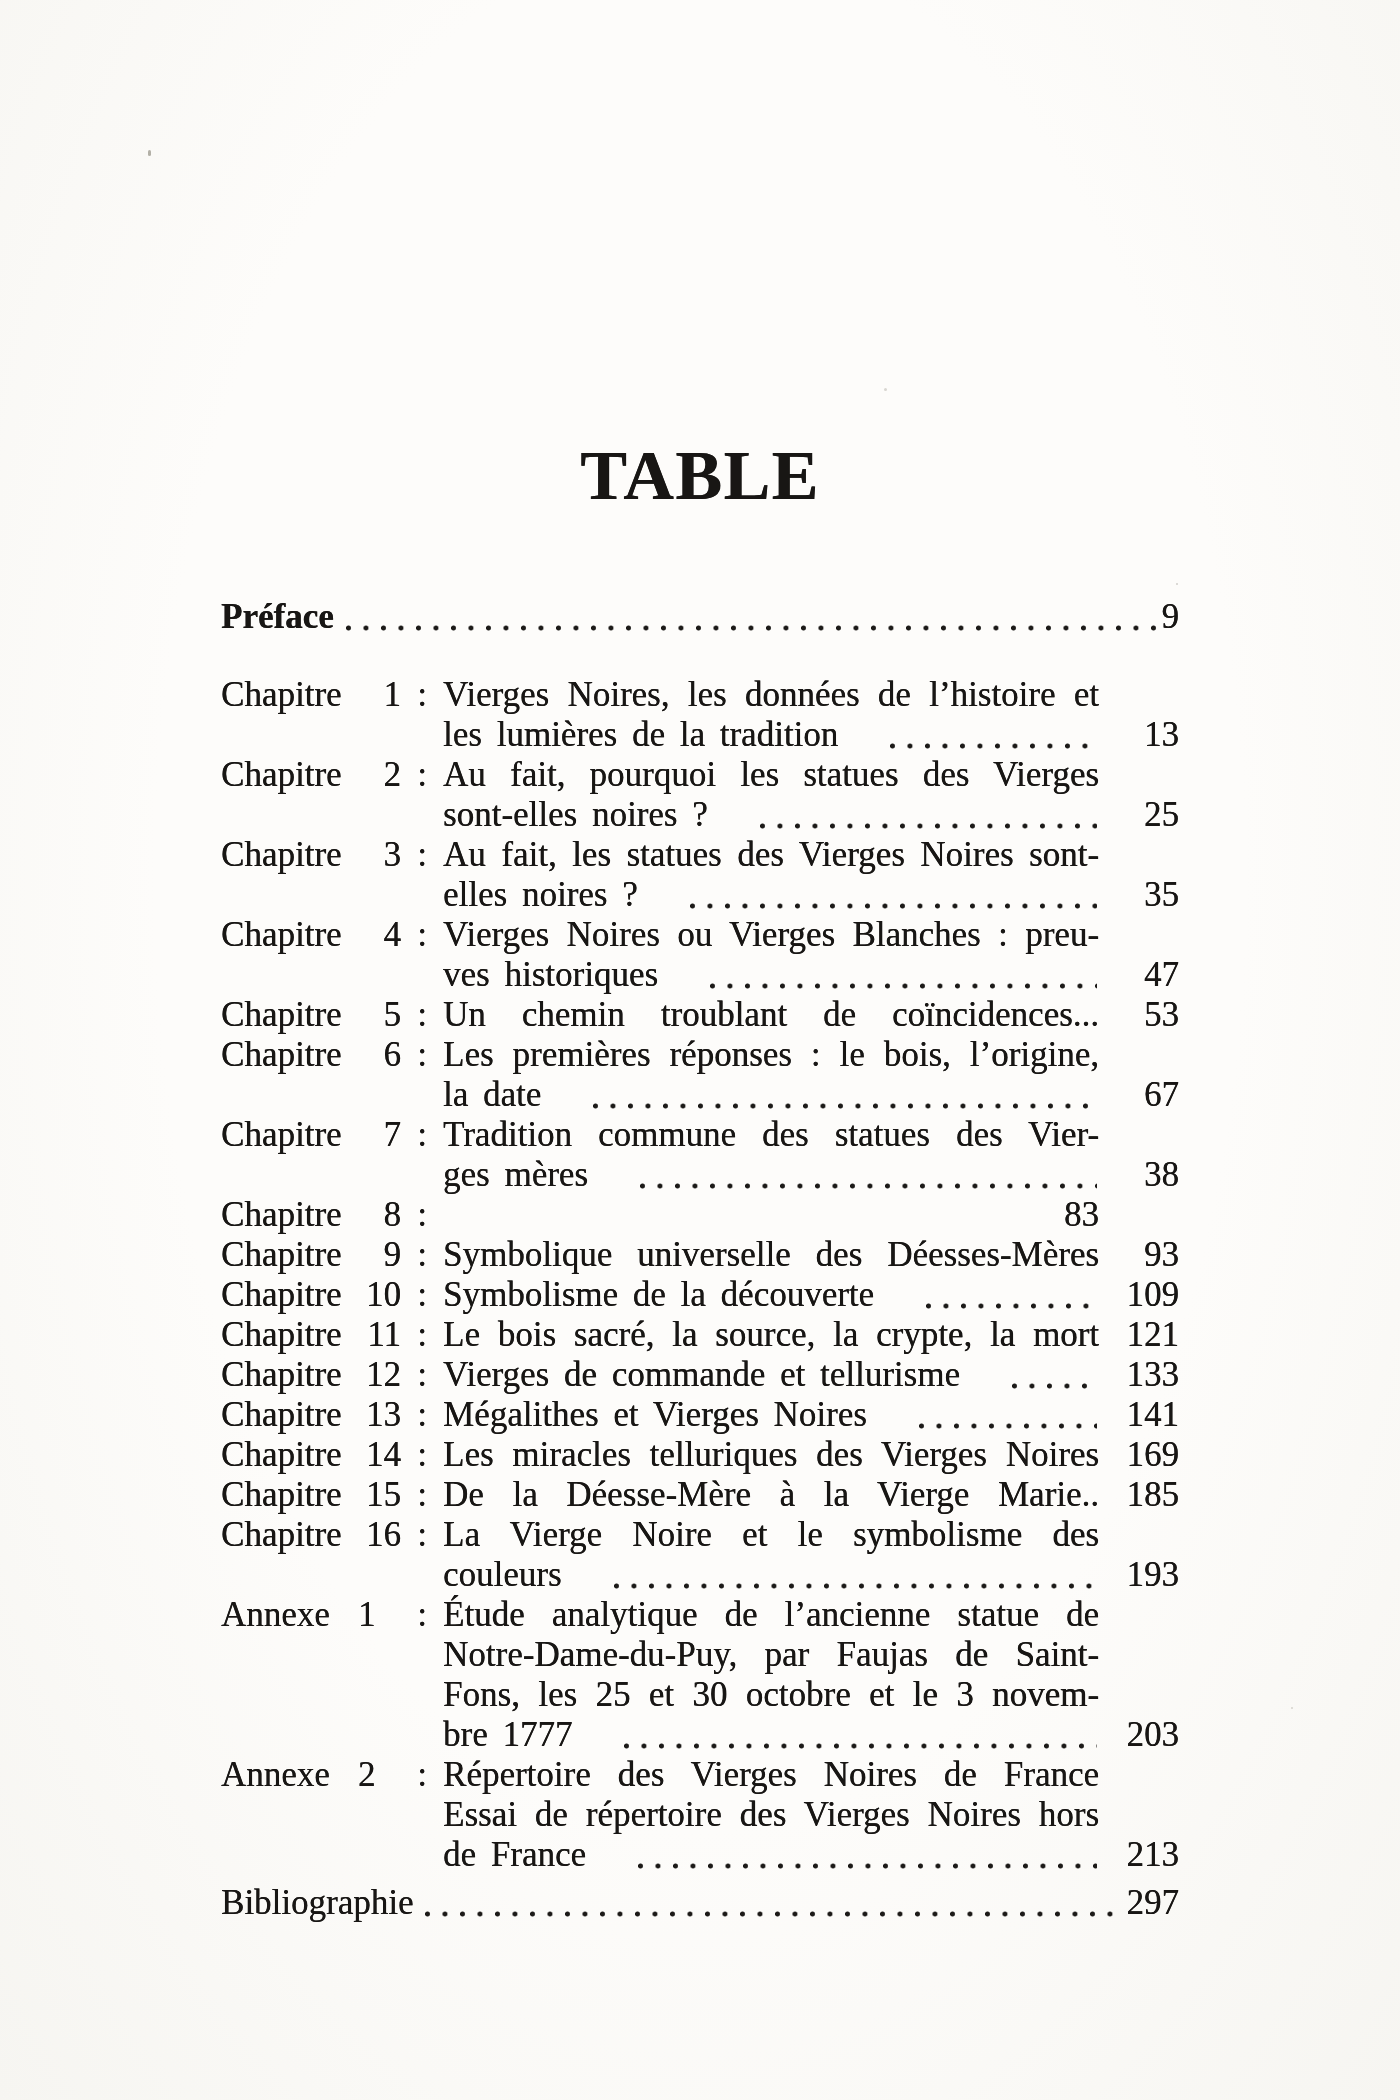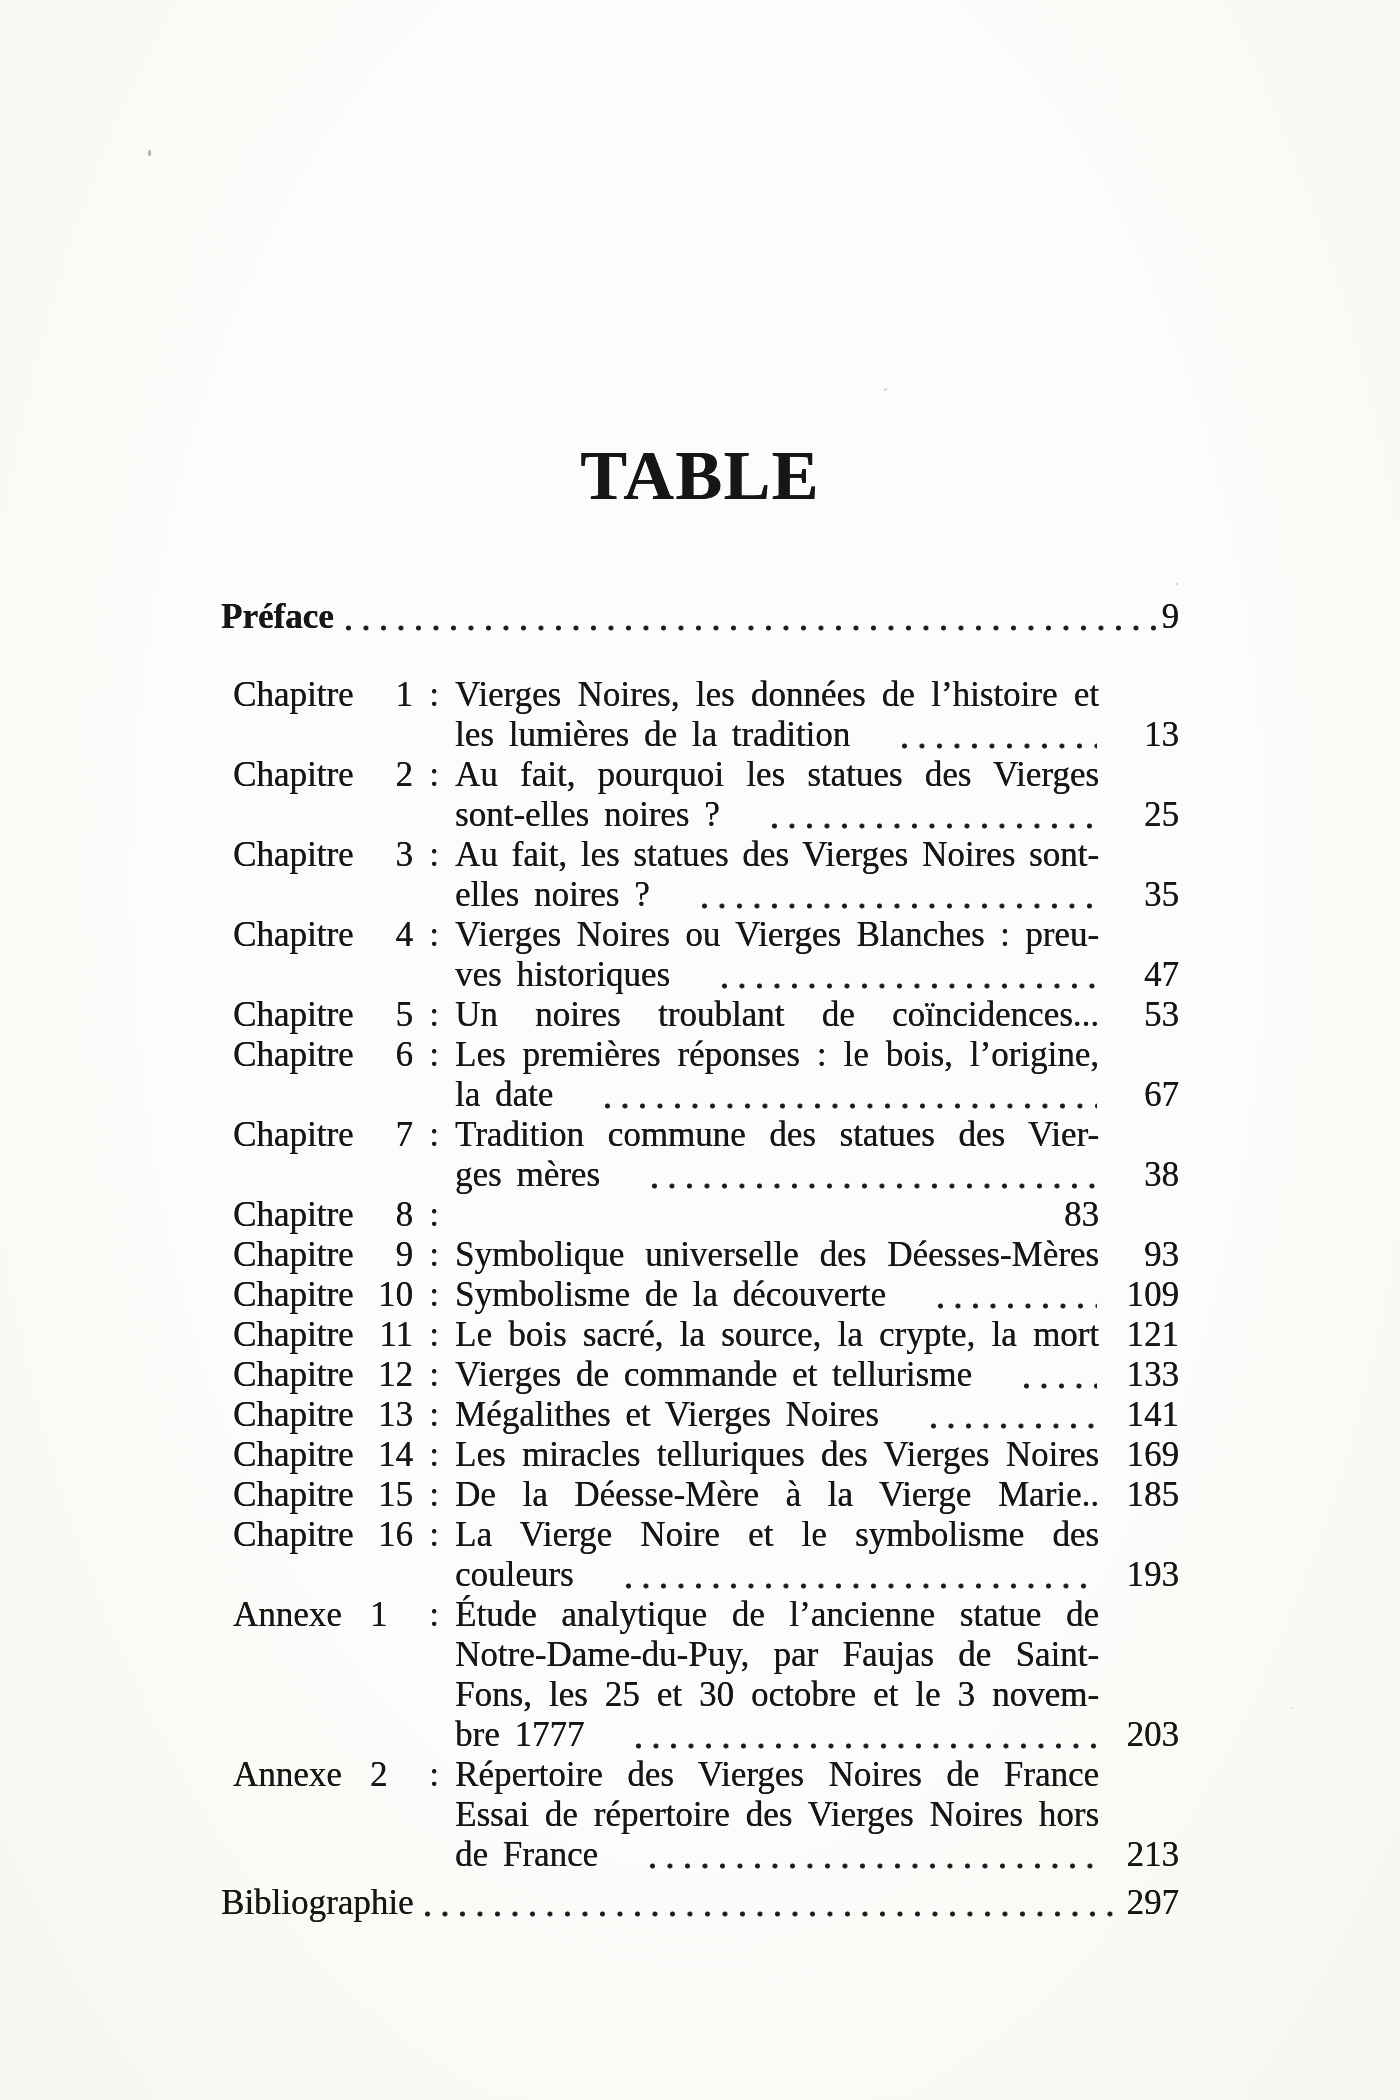--- a/index.html
+++ b/index.html
@@ -15,21 +15,21 @@
   .title{
     position:absolute;left:221px;top:436px;width:958px;
     text-align:center;font-size:70px;font-weight:bold;letter-spacing:1.5px;
     text-shadow:0.4px 0 0 currentColor;
   }
   .toc{
     position:absolute;left:221px;top:597px;width:958px;
     font-size:35px;line-height:40px;
     text-shadow:0.3px 0 0 currentColor;
   }
-  .row.grid{display:grid;grid-template-columns:135px 45px 42px 1fr 80px;margin-left:12px;}
+  .row.grid{display:grid;grid-template-columns:135px 45px 42px 1fr 80px;}
   .row.flexrow{display:flex;}
   .c-label{white-space:nowrap;}
   .c-num{text-align:right;}
   .row.annexe .c-num{text-align:left;padding-left:2px;}
   .c-colon{text-align:center;}
   .c-text{min-width:0;}
   .c-text.justify{text-align:justify;text-align-last:justify;}
   .c-text.flex{display:flex;gap:40px;}
   .c-text.flex .t{white-space:nowrap;word-spacing:6px;}
   .c-page{text-align:right;white-space:nowrap;}
@@ -132,21 +132,21 @@
           <div class="c-text flex">
             <span class="t">ves historiques</span>
             <span class="leader"></span>
           </div>
           <span class="c-page">47</span>
         </div>
         <div class="row grid">
           <span class="c-label">Chapitre</span>
           <span class="c-num">5</span>
           <span class="c-colon">:</span>
-          <div class="c-text justify"><span class="t">Un noires troublant de coïncidences...</span></div>
+          <div class="c-text justify"><span class="t">Un chemin troublant de coïncidences...</span></div>
           <span class="c-page">53</span>
         </div>
         <div class="row grid">
           <span class="c-label">Chapitre</span>
           <span class="c-num">6</span>
           <span class="c-colon">:</span>
           <div class="c-text justify"><span class="t">Les premières réponses : le bois, l’origine,</span></div>
           <span class="c-page"></span>
         </div>
         <div class="row grid">

